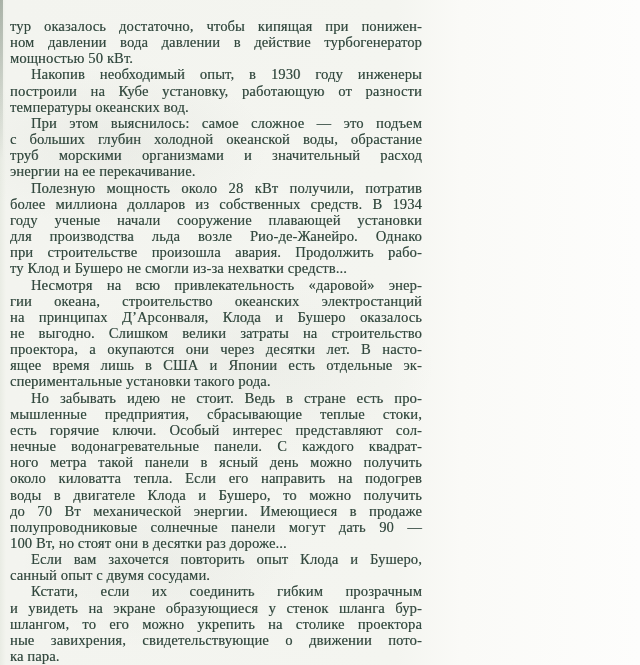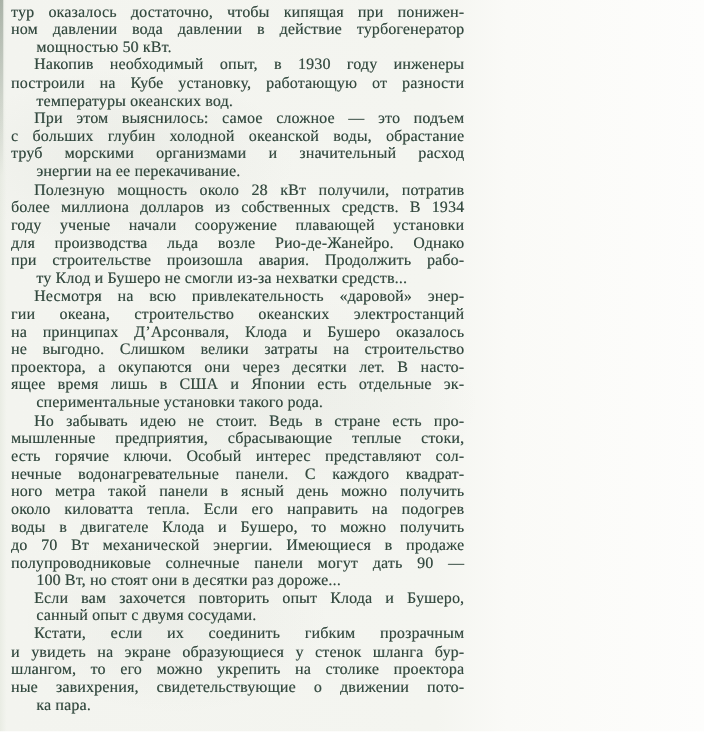--- a/index.html
+++ b/index.html
@@ -18,32 +18,32 @@
       radial-gradient(220px 120px at 18% 22%, rgba(120,130,115,0.07), rgba(120,130,115,0) 70%),
       radial-gradient(260px 140px at 40% 55%, rgba(120,130,115,0.06), rgba(120,130,115,0) 70%),
       radial-gradient(200px 120px at 25% 85%, rgba(120,130,115,0.06), rgba(120,130,115,0) 70%);
     pointer-events:none;
   }
   .edge-artifact{
     position:absolute;left:0;top:0;width:3px;height:160px;
     background:linear-gradient(180deg,rgba(105,120,105,0.50),rgba(105,120,105,0));
   }
   .text-col{
-    position:absolute;left:10px;top:3px;width:412px;
+    position:absolute;left:10px;top:18px;width:412px;
     color:#33493f;
   }
   .line{
     font-size:14.5px;
     line-height:16.15px;
     letter-spacing:0.15px;
     text-align:justify;
     text-align-last:justify;
     text-shadow:0.3px 0 0 rgba(51,73,63,0.55);
   }
-  .line.last{ text-align-last:left;margin-left:23px; }
+  .line.last{ text-align-last:left; }
   .line.indent{ padding-left:21px; }
 </style>
 </head>
 <body>
 
 <div class="page">
   <div class="edge-artifact"></div>
   <div class="text-col">
       <div class="line">тур оказалось достаточно, чтобы кипящая при понижен-</div>
       <div class="line">ном давлении вода давлении в действие турбогенератор</div>

